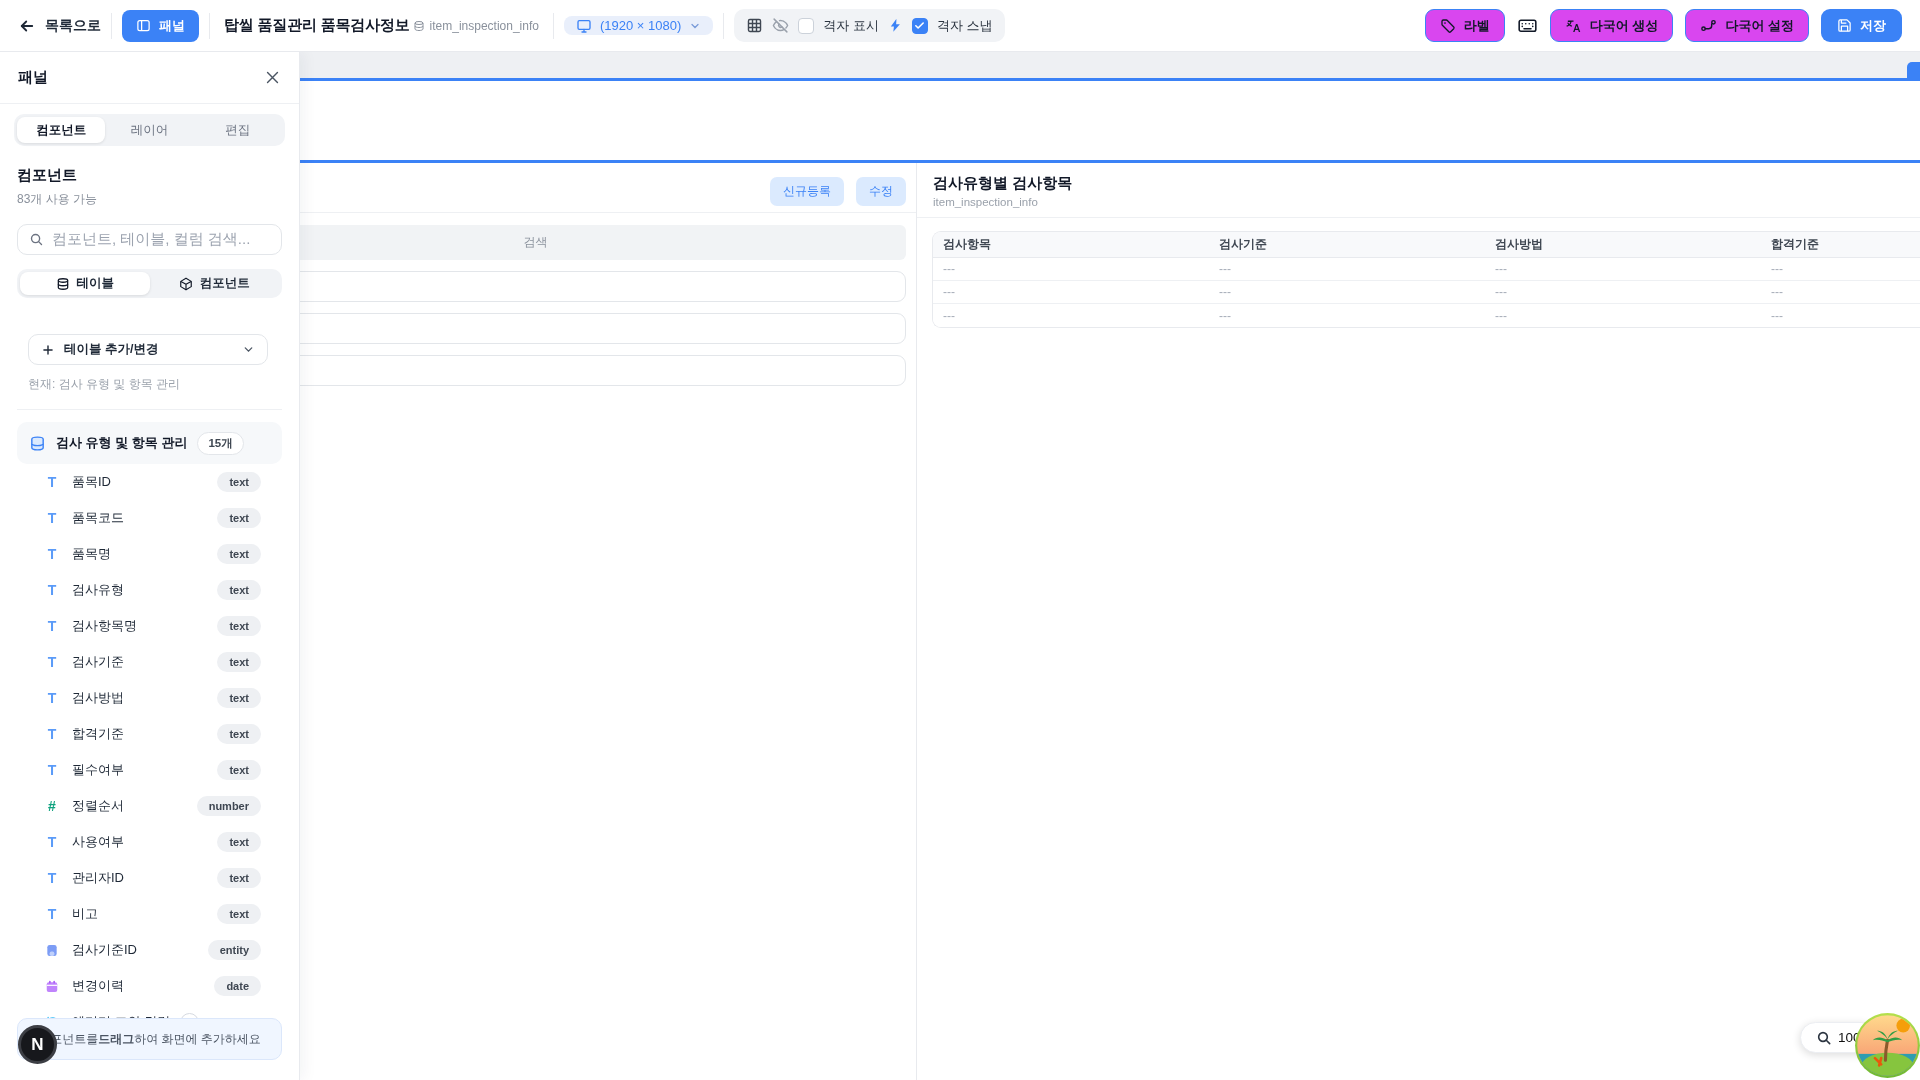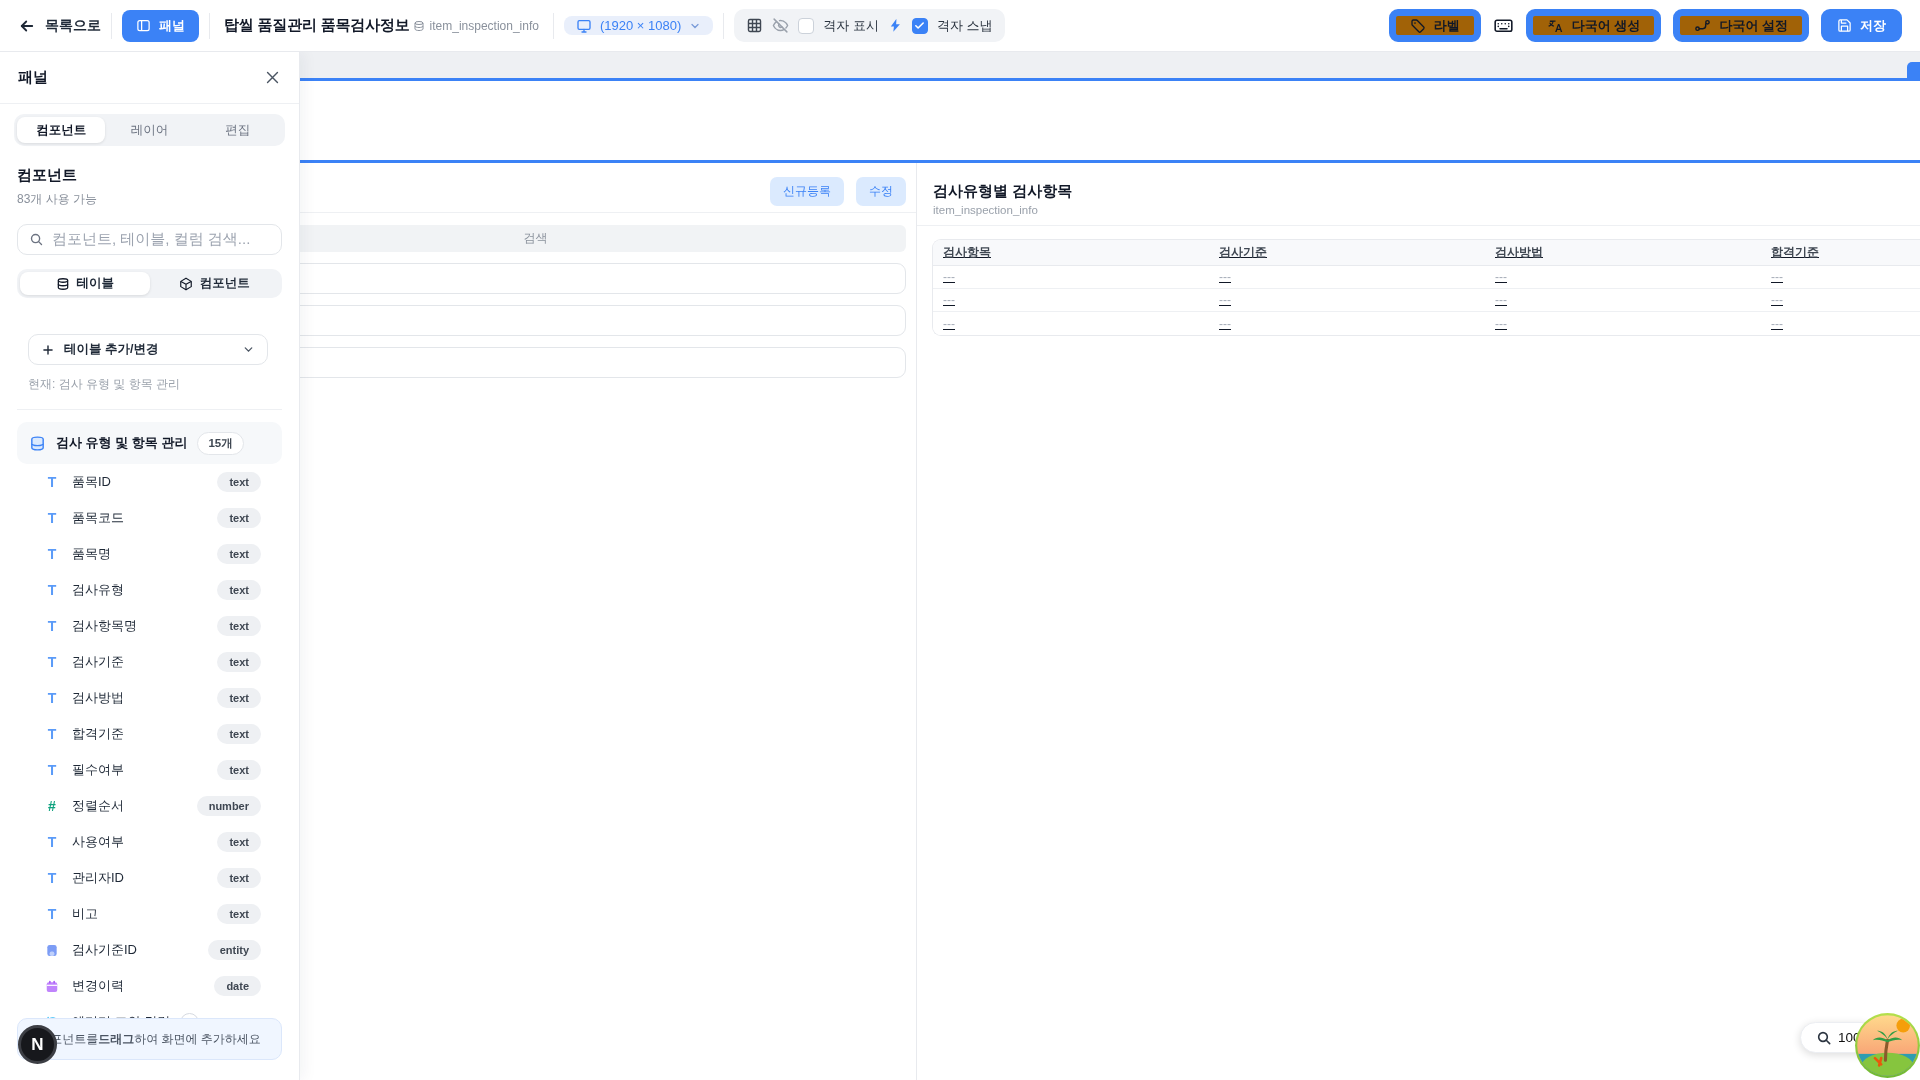--- a/index.html
+++ b/index.html
@@ -17,49 +17,49 @@
   .page-title { font-size:15px; font-weight:700; color:#111827; letter-spacing:-.2px; }
   .page-sub { font-size:12px; color:#8a919c; display:flex; align-items:center; gap:5px; }
   .res-pill { height:19px; padding:0 12px; background:#e9effb; border-radius:8px; color:#3b82f6;
     font-size:13px; display:flex; align-items:center; gap:8px; cursor:pointer; border:none; }
   .grid-pill { height:33px; padding:0 12px; background:#f1f3f6; border-radius:10px; display:flex;
     align-items:center; gap:9px; font-size:13px; color:#2b3440; }
   .cb { width:16px; height:16px; border-radius:4px; display:inline-flex; align-items:center; justify-content:center; cursor:pointer; }
   .cb-off { background:#fff; border:1.5px solid #ccd2da; }
   .cb-on { background:#3b82f6; border:1.5px solid #3b82f6; }
   .tb-right { margin-left:auto; display:flex; align-items:center; gap:12px; }
-  .ghost-btn { height:33px; padding:0 14px; border:7px solid #3b82f6; border-radius:9px; background:#a16207;
+  .ghost-btn { height:33px; padding:0 14px; border:1px solid #3b82f6; border-radius:9px; background:#d946ef;
     font-size:13px; color:#111827; font-weight:600; display:flex; align-items:center; gap:8px; cursor:pointer; }
   .icon-btn { background:none; border:none; cursor:pointer; display:flex; align-items:center; }
   .save-btn { height:33px; padding:0 16px; background:#3b82f6; border:none; border-radius:9px; color:#fff;
     font-size:13px; font-weight:700; display:flex; align-items:center; gap:8px; cursor:pointer; }
 
   
   .gray-strip { position:absolute; top:52px; left:0; right:0; height:28px; background:#eef0f3; z-index:1; }
   .blue-line-1 { position:absolute; top:78px; left:0; right:0; height:3px; background:#3b82f6; z-index:2; }
   .blue-line-2 { position:absolute; top:160px; left:0; right:0; height:3px; background:#3b82f6; z-index:2; }
   .blue-tag { position:absolute; top:62px; right:0; width:13px; height:16px; background:#3b82f6;
     border-radius:5px 0 0 0; z-index:2; cursor:pointer; }
 
   .left-sec { position:absolute; left:165px; top:163px; width:751px; z-index:3; }
   .badge-row { position:absolute; top:14px; right:10px; display:flex; gap:12px; }
   .lb-badge { background:#dbeafe; color:#3b82f6; font-size:12px; padding:6px 13px; border-radius:7px; cursor:pointer; }
   .left-hair { position:absolute; top:49px; left:0; width:751px; height:1px; background:#eef0f3; }
-  .search-bar { margin-top:62px; width:741px; height:27px; background:#f1f3f5; border-radius:6px;
+  .search-bar { margin-top:62px; width:741px; height:35px; background:#f1f3f5; border-radius:6px;
     display:flex; align-items:center; justify-content:center; font-size:12px; color:#8a919c; cursor:pointer; }
   .c-input { margin-top:11px; width:741px; height:31px; background:#fff; border:1px solid #e3e6ea; border-radius:9px; cursor:text; }
   .c-input:first-of-type { margin-top:21px; }
 
   .v-div { position:absolute; left:916px; top:163px; bottom:0; width:1px; background:#e8eaee; z-index:3; }
 
-  .right-sec { position:absolute; left:917px; top:171px; right:0; z-index:3; }
+  .right-sec { position:absolute; left:917px; top:163px; right:0; z-index:3; }
   .rs-title { margin:11px 0 0 16px; font-size:15px; font-weight:700; color:#111827; }
   .rs-sub { margin:3px 0 0 16px; font-size:11.5px; color:#9aa1ab; }
   .rs-hair { margin-top:9px; height:1px; background:#eef0f3; }
-  .c-table { margin:13px 0 0 15px; border:1px solid #e8eaee; border-right:none; border-radius:9px 0 0 9px; overflow:hidden;text-decoration:underline; }
+  .c-table { margin:13px 0 0 15px; border:1px solid #e8eaee; border-right:none; border-radius:9px 0 0 9px; overflow:hidden; }
   .c-thead { height:26px; background:#f8f9fb; border-bottom:1px solid #e8eaee; display:grid;
     grid-template-columns:276px 276px 276px 1fr; align-items:center; padding-left:10px;
     font-size:12px; font-weight:600; color:#3f4752; }
   .c-tr { height:23px; display:grid; grid-template-columns:276px 276px 276px 1fr; align-items:center;
     padding-left:10px; font-size:12px; color:#a6adb8; border-bottom:1px solid #eef0f3; background:#fff; }
   .c-tr:last-child { border-bottom:none; }
 
   
   .panel { position:absolute; top:52px; left:0; bottom:0; width:300px; background:#fff;
     border-right:1px solid #e8eaee; box-shadow:4px 0 14px rgba(20,30,50,.05); z-index:40; overflow:hidden; }

